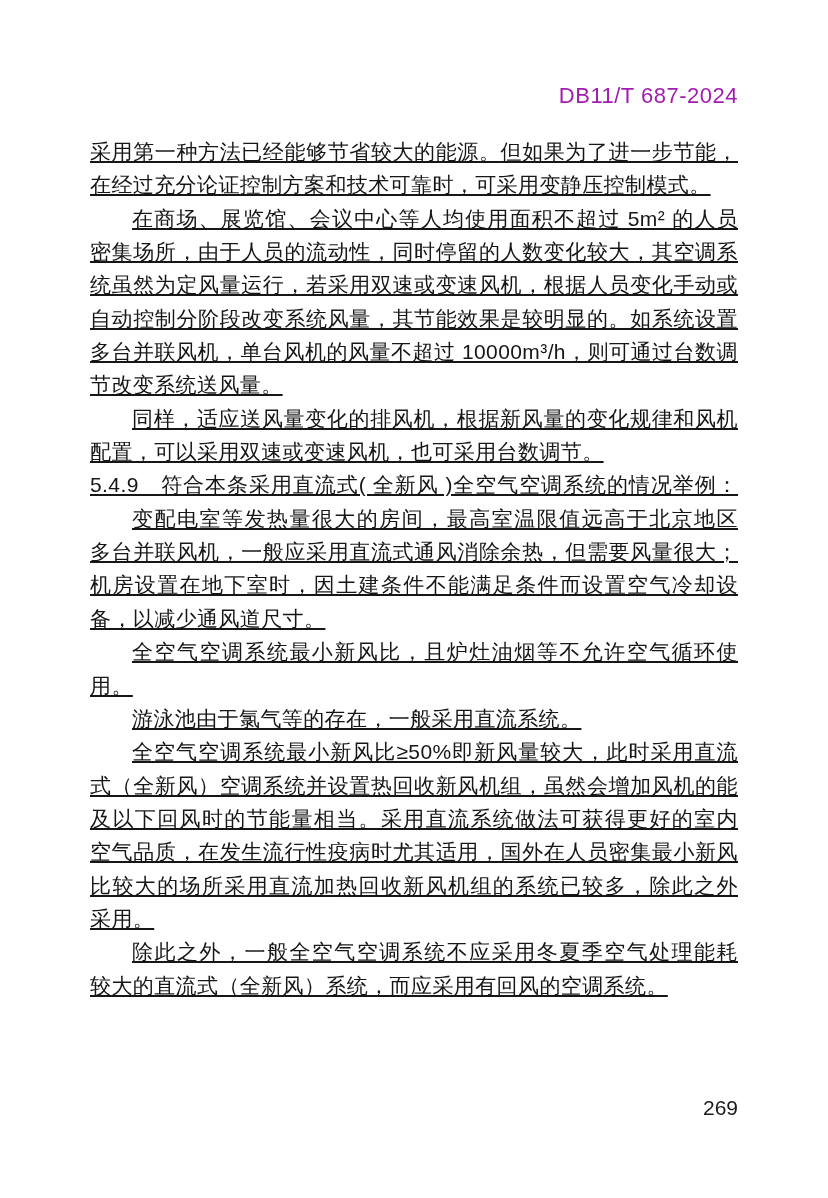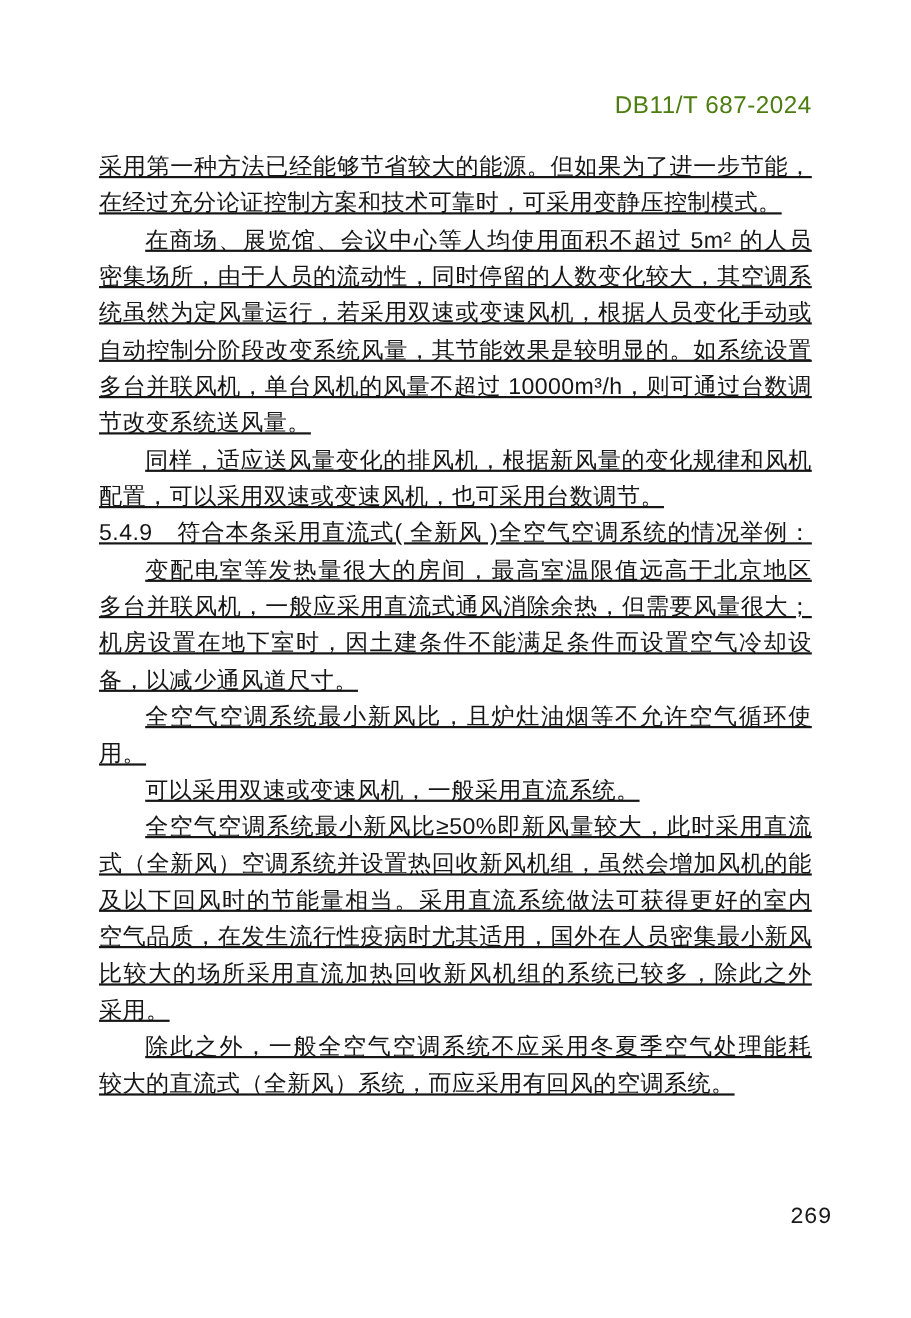--- a/index.html
+++ b/index.html
@@ -18,21 +18,21 @@
   }
   .header {
     position: absolute;
     top: 84px;
     left: 90px;
     width: 648px;
     text-align: right;
     font-size: 22px;
     line-height: 24px;
     letter-spacing: 0.5px;
-    color: #4d7c0f;
+    color: #a21caf;
   }
   .doc-body {
     position: absolute;
     top: 135px;
     left: 90px;
     width: 648px;
     text-decoration: underline;
   }
   .paragraph {
     margin: 0;
@@ -50,24 +50,24 @@
     white-space: normal;
     text-align: justify;
     text-align-last: justify;
   }
   .line.indent {
     text-indent: 2em;
   }
   .footer {
     position: absolute;
     top: 1095px;
-    left: 108px;
+    left: 90px;
     width: 648px;
     text-align: right;
-    font-family: Liberation Mono, monospace;
+    font-family: Liberation Sans, sans-serif;
     font-size: 21px;
     line-height: 26px;
     color: #1a1a1a;
   }
 </style>
 </head>
 <body>
 
 <div class="page">
 
@@ -97,21 +97,21 @@
         <div class="line stretch indent">变配电室等发热量很大的房间，最高室温限值远高于北京地区</div>
         <div class="line stretch">多台并联风机，一般应采用直流式通风消除余热，但需要风量很大；</div>
         <div class="line stretch">机房设置在地下室时，因土建条件不能满足条件而设置空气冷却设</div>
         <div class="line">备，以减少通风道尺寸。</div>
       </div>
       <div class="paragraph">
         <div class="line stretch indent">全空气空调系统最小新风比，且炉灶油烟等不允许空气循环使</div>
         <div class="line">用。</div>
       </div>
       <div class="paragraph">
-        <div class="line indent">可以采用双速或变速风机，一般采用直流系统。</div>
+        <div class="line indent">游泳池由于氯气等的存在，一般采用直流系统。</div>
       </div>
       <div class="paragraph">
         <div class="line stretch indent">全空气空调系统最小新风比≥50%即新风量较大，此时采用直流</div>
         <div class="line stretch">式（全新风）空调系统并设置热回收新风机组，虽然会增加风机的能</div>
         <div class="line stretch">及以下回风时的节能量相当。采用直流系统做法可获得更好的室内</div>
         <div class="line stretch">空气品质，在发生流行性疫病时尤其适用，国外在人员密集最小新风</div>
         <div class="line stretch">比较大的场所采用直流加热回收新风机组的系统已较多，除此之外</div>
         <div class="line">采用。</div>
       </div>
       <div class="paragraph">

